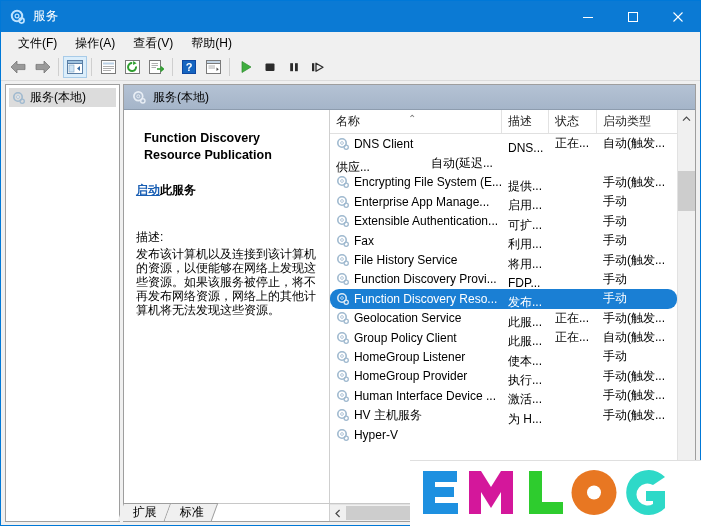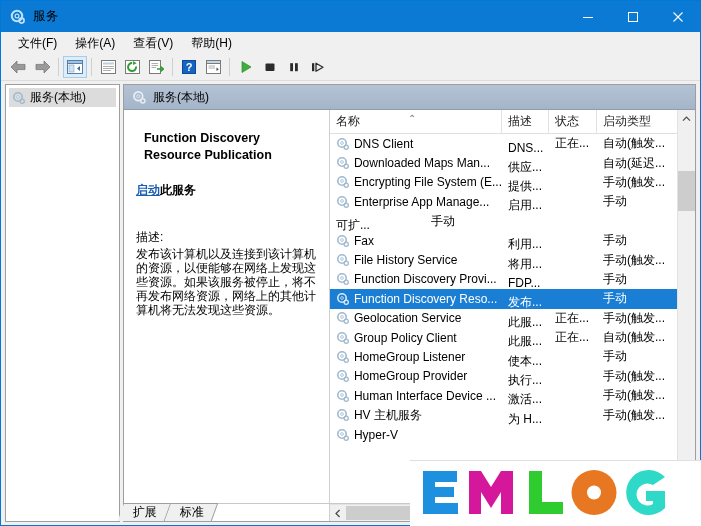--- a/index.html
+++ b/index.html
@@ -8,21 +8,21 @@
     font-family:"Liberation Sans","DejaVu Sans",sans-serif;
     font-size:12px;color:#000;background:#f0f0f0;
     -webkit-font-smoothing:antialiased;
   }
   .win{position:relative;width:701px;height:526px;background:#f0f0f0;box-sizing:border-box;border:1px solid #0078d7;}
 
   
   .titlebar{height:31px;background:#0b7ad4;display:flex;align-items:center;position:relative;}
   .title-icon{width:16px;height:16px;margin-left:9px;margin-right:7px;position:relative;flex:0 0 auto;}
   .gearglyph{position:absolute;left:0;top:0;width:16px;height:16px;}
-  .title-text{color:#000000;font-size:12.5px;letter-spacing:.2px;}
+  .title-text{color:#ffffff;font-size:12.5px;letter-spacing:.2px;}
   .wctrls{position:absolute;right:0;top:0;height:31px;display:flex;}
   .wbtn{width:45px;height:31px;display:flex;align-items:center;justify-content:center;color:#fff;font-size:13px;}
   .wbtn svg{display:block;}
 
   
   .menubar{height:22px;background:#f0f0f0;display:flex;align-items:center;padding-left:8px;}
   .menuitem{padding:14px 9px;font-size:12px;color:#000;line-height:16px;}
 
   
   .toolbar{height:26px;background:#f0f0f0;display:flex;align-items:center;padding-left:5px;border-bottom:1px solid #dcdcdc;}
@@ -60,21 +60,21 @@
   .lhead{display:flex;height:23px;flex:0 0 auto;background:#fff;border-bottom:1px solid #e0e0e0;}
   .lhead .hc{display:flex;align-items:center;font-size:12px;padding-left:6px;border-right:1px solid #e2e2e2;box-sizing:border-box;position:relative;height:23px;color:#222;}
   .hc.c-name{flex:1;min-width:0;}
   .hc.c-desc{width:47px;flex:0 0 auto;}
   .hc.c-state{width:48px;flex:0 0 auto;}
   .hc.c-start{width:80px;flex:0 0 auto;border-right:none;}
   .sortmark{position:absolute;left:78px;top:3px;font-size:10px;color:#7a7a7a;}
 
   .rows{flex:1;overflow:hidden;position:relative;}
   .row{display:flex;height:19.4px;align-items:center;font-size:12px;box-sizing:border-box;}
-  .row.sel{background:#1a7fd4;color:#fff;}
+  .row.sel{background:#1a7fd4;color:#fff;border-radius:9px;}
   .cell{padding-left:6px;box-sizing:border-box;white-space:nowrap;overflow:hidden;}
   .cell.c-name{flex:1;min-width:0;display:flex;align-items:center;}
   .cell.c-desc{width:47px;flex:0 0 auto;margin-top:8px;}
   .cell.c-state{width:48px;flex:0 0 auto;}
   .cell.c-start{width:80px;flex:0 0 auto;}
   .svcicon{width:14px;height:14px;margin-right:4px;flex:0 0 auto;position:relative;}
 
   
   .vscroll{width:17px;flex:0 0 auto;background:#f0f0f0;border-left:1px solid #e2e2e2;display:flex;flex-direction:column;position:relative;}
   .sb-arrow{height:17px;display:flex;align-items:center;justify-content:center;color:#5a5a5a;font-size:9px;background:#f0f0f0;}
@@ -286,28 +286,20 @@
                         <circle cx="6" cy="6" r="1.4" fill="#fff" stroke="#9fb9cf" stroke-width=".8"></circle>
                         <circle cx="10.2" cy="10.2" r="2.1" fill="none" stroke="#9fb9cf" stroke-width="1.3"></circle>
                       </svg></span>
                     <span>DNS Client</span>
                   </div>
                   <div class="cell c-desc">DNS...</div>
                   <div class="cell c-state">正在...</div>
                   <div class="cell c-start">自动(触发...</div>
                 </div>
                 <div class="row">
-                  <div class="cell c-name">
-                    <span class="svcicon"><svg viewBox="0 0 14 14" width="14" height="14">
-                        <circle cx="6" cy="6" r="4.2" fill="none" stroke="#9fb9cf" stroke-width="1.6"></circle>
-                        <circle cx="6" cy="6" r="1.4" fill="#fff" stroke="#9fb9cf" stroke-width=".8"></circle>
-                        <circle cx="10.2" cy="10.2" r="2.1" fill="none" stroke="#9fb9cf" stroke-width="1.3"></circle>
-                      </svg></span>
-                    <span>Downloaded Maps Man...</span>
-                  </div>
                   <div class="cell c-desc">供应...</div>
                   <div class="cell c-state"></div>
                   <div class="cell c-start">自动(延迟...</div>
                 </div>
                 <div class="row">
                   <div class="cell c-name">
                     <span class="svcicon"><svg viewBox="0 0 14 14" width="14" height="14">
                         <circle cx="6" cy="6" r="4.2" fill="none" stroke="#9fb9cf" stroke-width="1.6"></circle>
                         <circle cx="6" cy="6" r="1.4" fill="#fff" stroke="#9fb9cf" stroke-width=".8"></circle>
                         <circle cx="10.2" cy="10.2" r="2.1" fill="none" stroke="#9fb9cf" stroke-width="1.3"></circle>
@@ -325,20 +317,28 @@
                         <circle cx="6" cy="6" r="1.4" fill="#fff" stroke="#9fb9cf" stroke-width=".8"></circle>
                         <circle cx="10.2" cy="10.2" r="2.1" fill="none" stroke="#9fb9cf" stroke-width="1.3"></circle>
                       </svg></span>
                     <span>Enterprise App Manage...</span>
                   </div>
                   <div class="cell c-desc">启用...</div>
                   <div class="cell c-state"></div>
                   <div class="cell c-start">手动</div>
                 </div>
                 <div class="row">
+                  <div class="cell c-name">
+                    <span class="svcicon"><svg viewBox="0 0 14 14" width="14" height="14">
+                        <circle cx="6" cy="6" r="4.2" fill="none" stroke="#9fb9cf" stroke-width="1.6"></circle>
+                        <circle cx="6" cy="6" r="1.4" fill="#fff" stroke="#9fb9cf" stroke-width=".8"></circle>
+                        <circle cx="10.2" cy="10.2" r="2.1" fill="none" stroke="#9fb9cf" stroke-width="1.3"></circle>
+                      </svg></span>
+                    <span>Extensible Authentication...</span>
+                  </div>
                   <div class="cell c-desc">可扩...</div>
                   <div class="cell c-state"></div>
                   <div class="cell c-start">手动</div>
                 </div>
                 <div class="row">
                   <div class="cell c-name">
                     <span class="svcicon"><svg viewBox="0 0 14 14" width="14" height="14">
                         <circle cx="6" cy="6" r="4.2" fill="none" stroke="#9fb9cf" stroke-width="1.6"></circle>
                         <circle cx="6" cy="6" r="1.4" fill="#fff" stroke="#9fb9cf" stroke-width=".8"></circle>
                         <circle cx="10.2" cy="10.2" r="2.1" fill="none" stroke="#9fb9cf" stroke-width="1.3"></circle>

